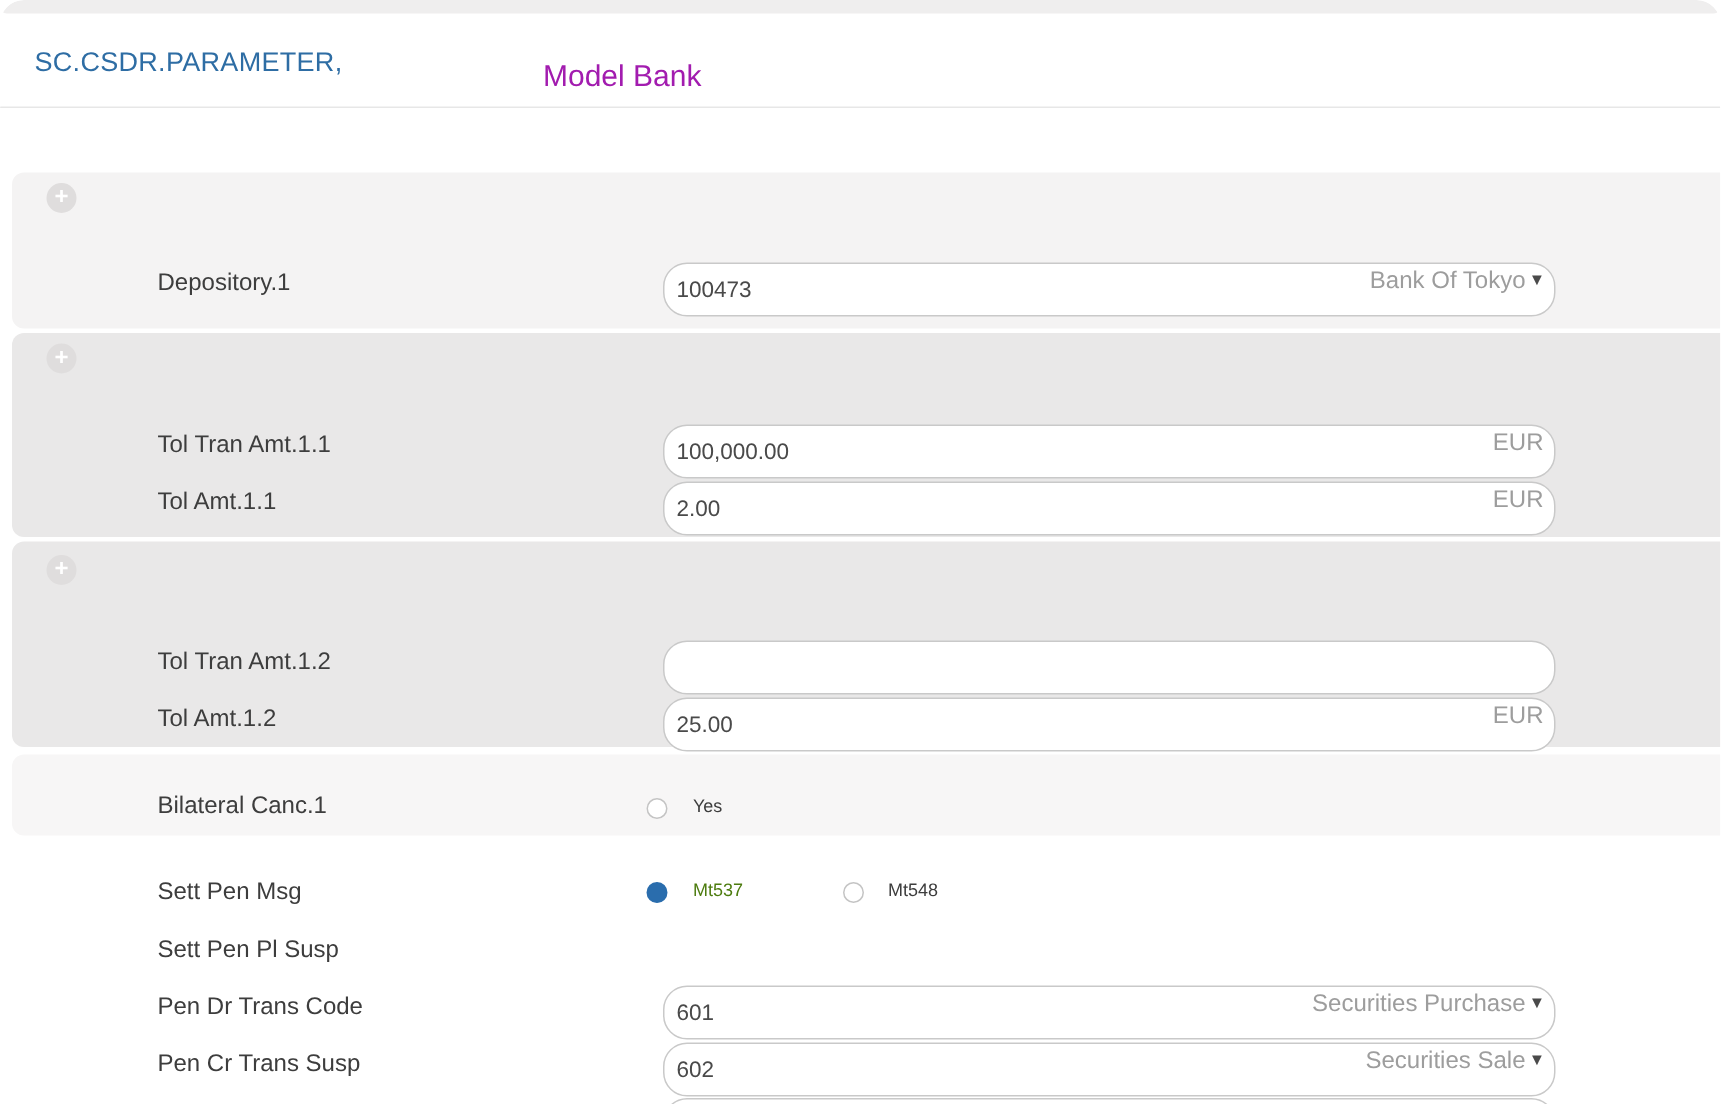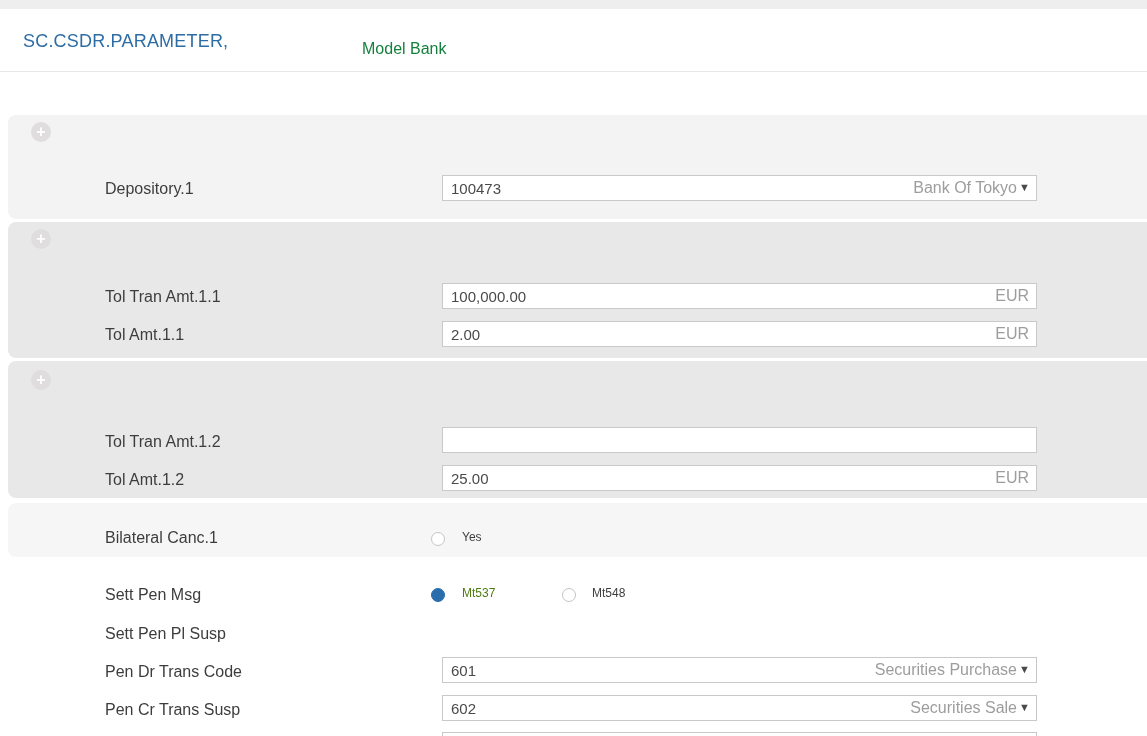--- a/index.html
+++ b/index.html
@@ -1,15 +1,15 @@
 <!DOCTYPE html>
 <html><head>
 <meta charset="utf-8">
 <style>
-  * { margin: 0; padding: 0; box-sizing: border-box; }
+  * { margin: 0; padding: 0; box-sizing: border-box; border-radius: 16px; }
   html, body { background: #fff; }
   body { font-family: "Liberation Sans", sans-serif; }
   .page {
     position: relative;
     width: 1147px;
     height: 736px;
     background: #fff;
     overflow: hidden;
   }
   .top-strip {
@@ -21,21 +21,21 @@
     font-size: 18px; color: #2e6da4; letter-spacing: 0.2px;
   }
   .record-id-box {
     position: absolute; left: 228px; top: 27px;
     padding: 4px 11px 5px 11px;
     background: #ececec; border: 1px solid #d9d9d9;
     font-size: 17px; color: #2e6da4;
   }
   .company-name {
     position: absolute; left: 362px; top: 40px;
-    font-size: 16px; color: #15803d;
+    font-size: 20px; color: #a21caf;
   }
   .header-divider {
     position: absolute; left: 0; top: 71px; width: 100%; height: 1px;
     background: #e7e7e7;
   }
   .section {
     position: absolute; left: 8px; right: 0;
     border-radius: 8px 0 0 8px;
   }
   .sec-1 { top: 115px; height: 104px; background: #f4f3f3; }
@@ -49,21 +49,21 @@
     text-align: center; line-height: 19px; cursor: pointer;
   }
   .eb-1 { top: 122px; }
   .eb-2 { top: 229px; }
   .eb-3 { top: 370px; }
   .field-label {
     position: absolute; left: 93px;
     font-size: 16px; color: #3d3d3d; white-space: nowrap; margin-left: 12px;
   }
   .input-wrap {
-    position: absolute; left: 430px; width: 607px; height: 26px; padding-left: 12px;
+    position: absolute; left: 430px; width: 607px; height: 36px; padding-left: 12px;
   }
   .input-wrap input {
     width: 100%; height: 100%;
     border: 1px solid #c9c9c9; background: #fff;
     font-family: "Liberation Sans", sans-serif;
     font-size: 15px; color: #4a4a4a;
     padding: 0 8px; outline: none;
   }
   .suffix {
     position: absolute; top: 4px; right: 8px;

